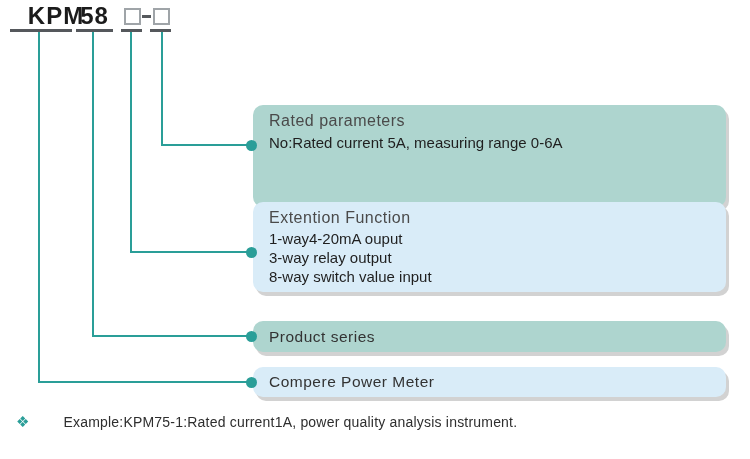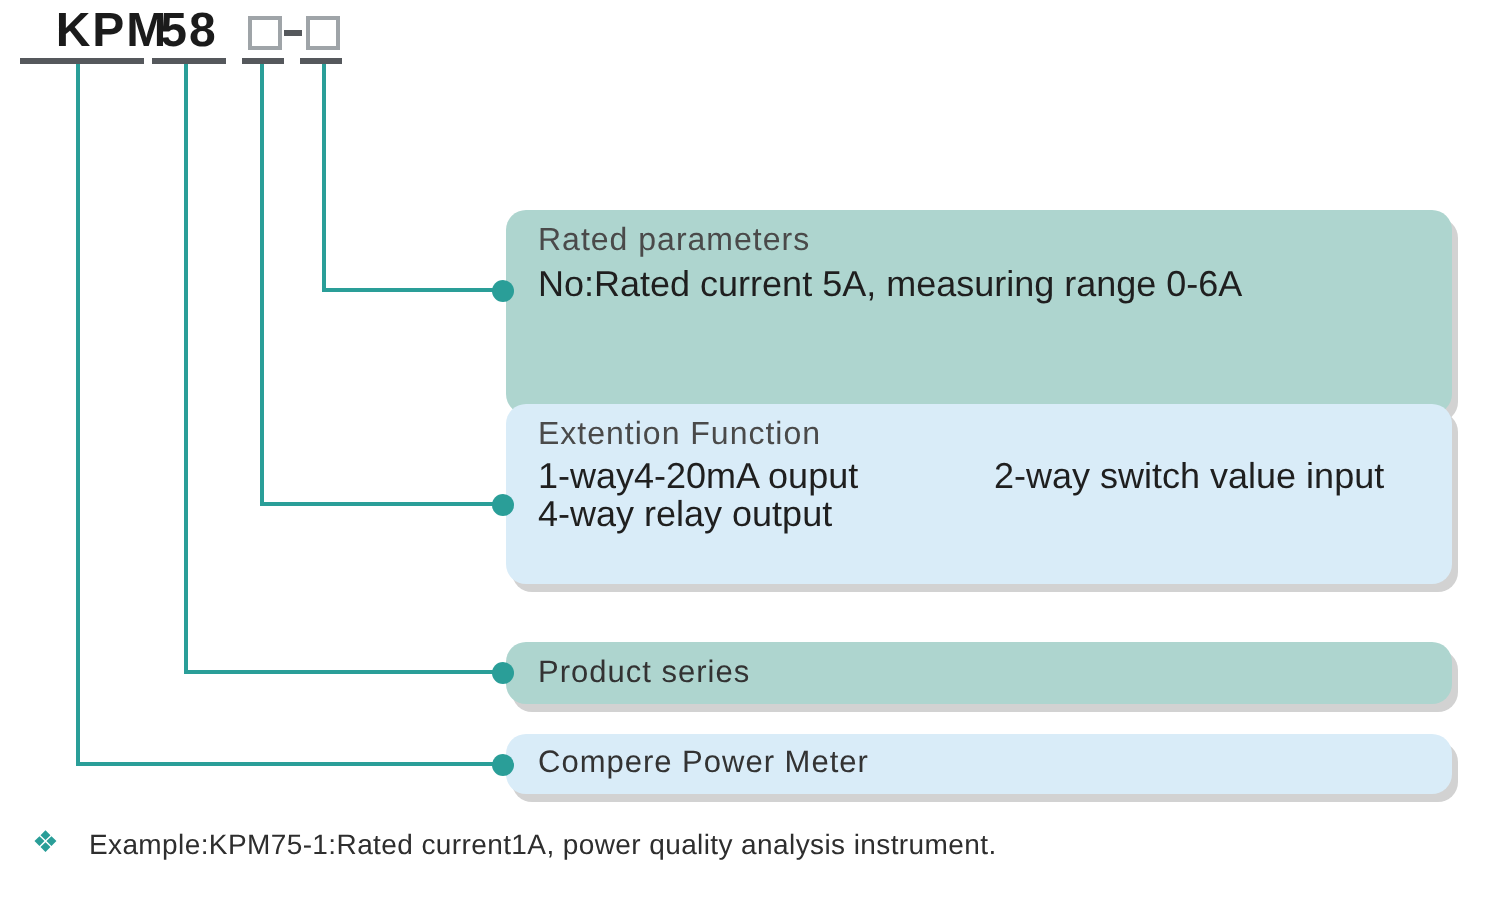--- a/index.html
+++ b/index.html
@@ -27,31 +27,31 @@
   }
   
   .box{
     position:absolute;left:253px;width:473px;border-radius:10px;
     box-shadow:3px 4px 0 var(--shadow,#d2d2d2);box-sizing:border-box;
     padding:5px 16px;z-index:2;
   }
   .box.teal{background:var(--box-teal,#aed5cf);}
   .box.blue{background:var(--box-blue,#d9ecf8);}
   .box-title{font-size:16px;color:#4a4a4a;line-height:22px;letter-spacing:0.5px;}
-  .box-line{font-size:18px;color:#1f1f1f;line-height:21px;}
-  .box-cols{display:flex;}
+  .box-line{font-size:15px;color:#1f1f1f;line-height:21px;}
+  .box-cols{display:flex;flex-direction:column;}
   .box-col{display:flex;flex-direction:column;}
   .box-col .box-line{line-height:19px;}
   .col-left{width:228px;}
   .box.bar{display:flex;align-items:center;padding-top:0;padding-bottom:0;}
   .box.bar .box-title{color:#333;font-size:15.5px;}
   
   .example-row{position:absolute;left:16px;top:414px;display:flex;align-items:center;}
   .diamond-bullet{font-size:15px;color:var(--connector,#2a9e98);line-height:16px;}
-  .example-text{margin-left:15px;font-size:14px;color:#2e2e2e;letter-spacing:0.2px;}
+  .example-text{margin-left:34px;font-size:14px;color:#2e2e2e;letter-spacing:0.2px;}
 </style>
 </head>
 <body>
 
 <div class="stage">
 
   <span class="seg-label" style="left:25px;width:62px;text-align:center;">KPM</span>
   <div class="seg-underline" style="left:10px;width:62px;"></div>
 
   <span class="seg-label" style="left:76px;width:37px;">58</span>
@@ -82,24 +82,24 @@
   <div class="box teal" style="top:105px;height:102px;">
     <div class="box-title">Rated parameters</div>
     <div class="box-line">No:Rated current 5A, measuring range 0-6A</div>
   </div>
 
   <div class="box blue" style="top:202px;height:90px;">
     <div class="box-title">Extention Function</div>
     <div class="box-cols">
       <div class="box-col col-left">
         <div class="box-line">1-way4-20mA ouput</div>
-        <div class="box-line">4-way relay output</div>
+        <div class="box-line">3-way relay output</div>
       </div>
       <div class="box-col">
-        <div class="box-line">2-way switch value input</div>
+        <div class="box-line">8-way switch value input</div>
       </div>
     </div>
   </div>
 
   <div class="box blue bar" style="top:367px;height:30px;">
     <div class="box-title">Compere  Power  Meter</div>
   </div>
 
   <div class="box teal bar" style="top:321px;height:31px;">
     <div class="box-title">Product series</div>

